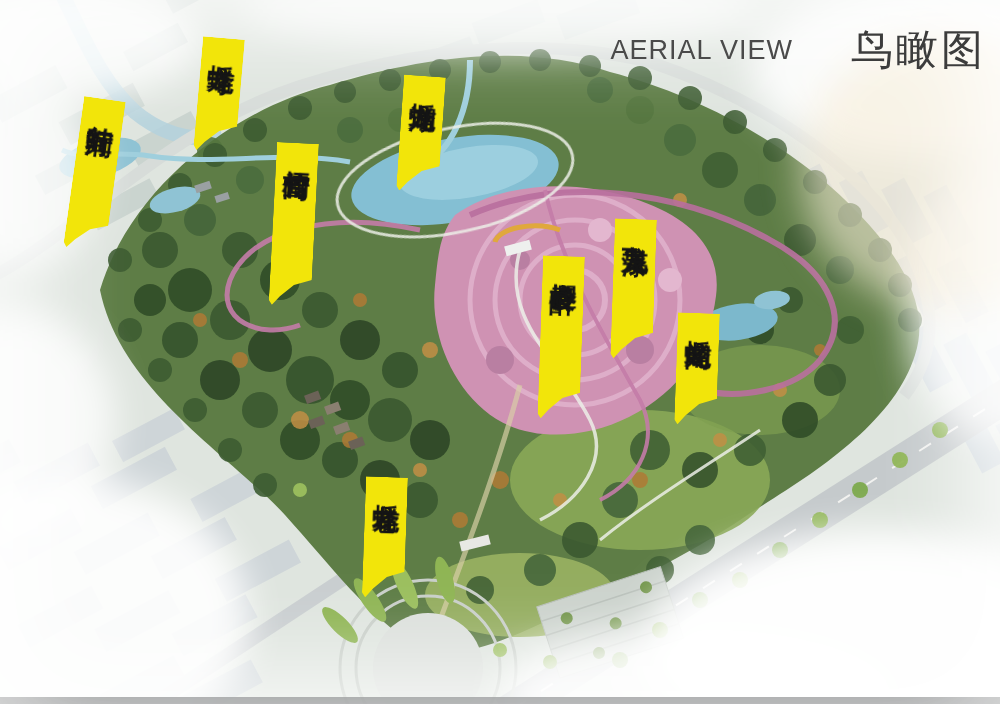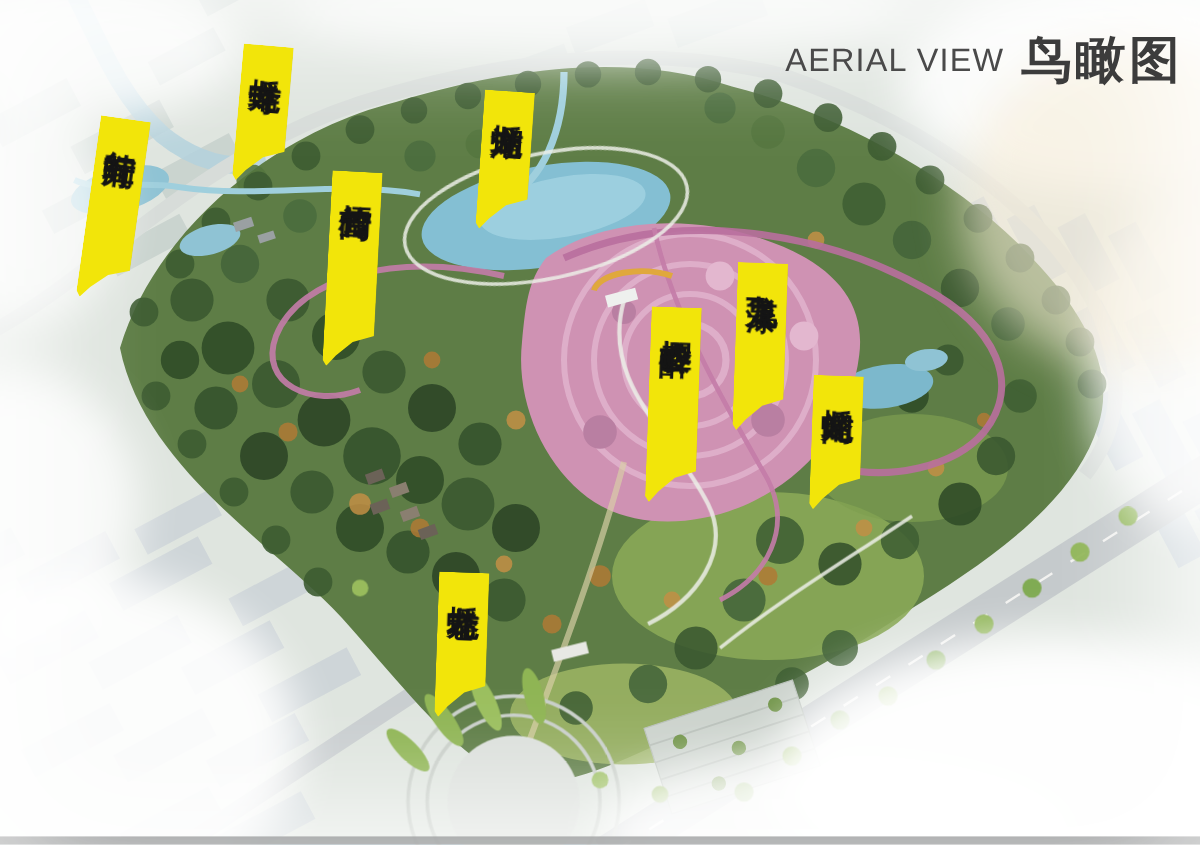--- a/index.html
+++ b/index.html
@@ -34,22 +34,23 @@
   
   .title{
     position:absolute;top:22px;right:14px;z-index:6;
     display:flex;align-items:center;gap:14px;
   }
   .title-en{
     font-size:27px;color:var(--title-text,#4A4A4A);
     letter-spacing:1px;font-weight:400;
   }
   .title-zh{
-    font-size:42px;color:#3c3c3c;font-weight:700;letter-spacing:3px;
+    font-size:42px;color:#3c3c3c;font-weight:400;letter-spacing:3px;
     font-family:"Liberation Sans", sans-serif;
+    margin-left:44px;
   }
 </style>
 </head>
 <body>
 
 <div class="stage">
 
   <svg class="scene" viewBox="0 0 1000 704" aria-hidden="true">
     <defs>
       <filter id="fog" x="-60%" y="-60%" width="220%" height="220%">

